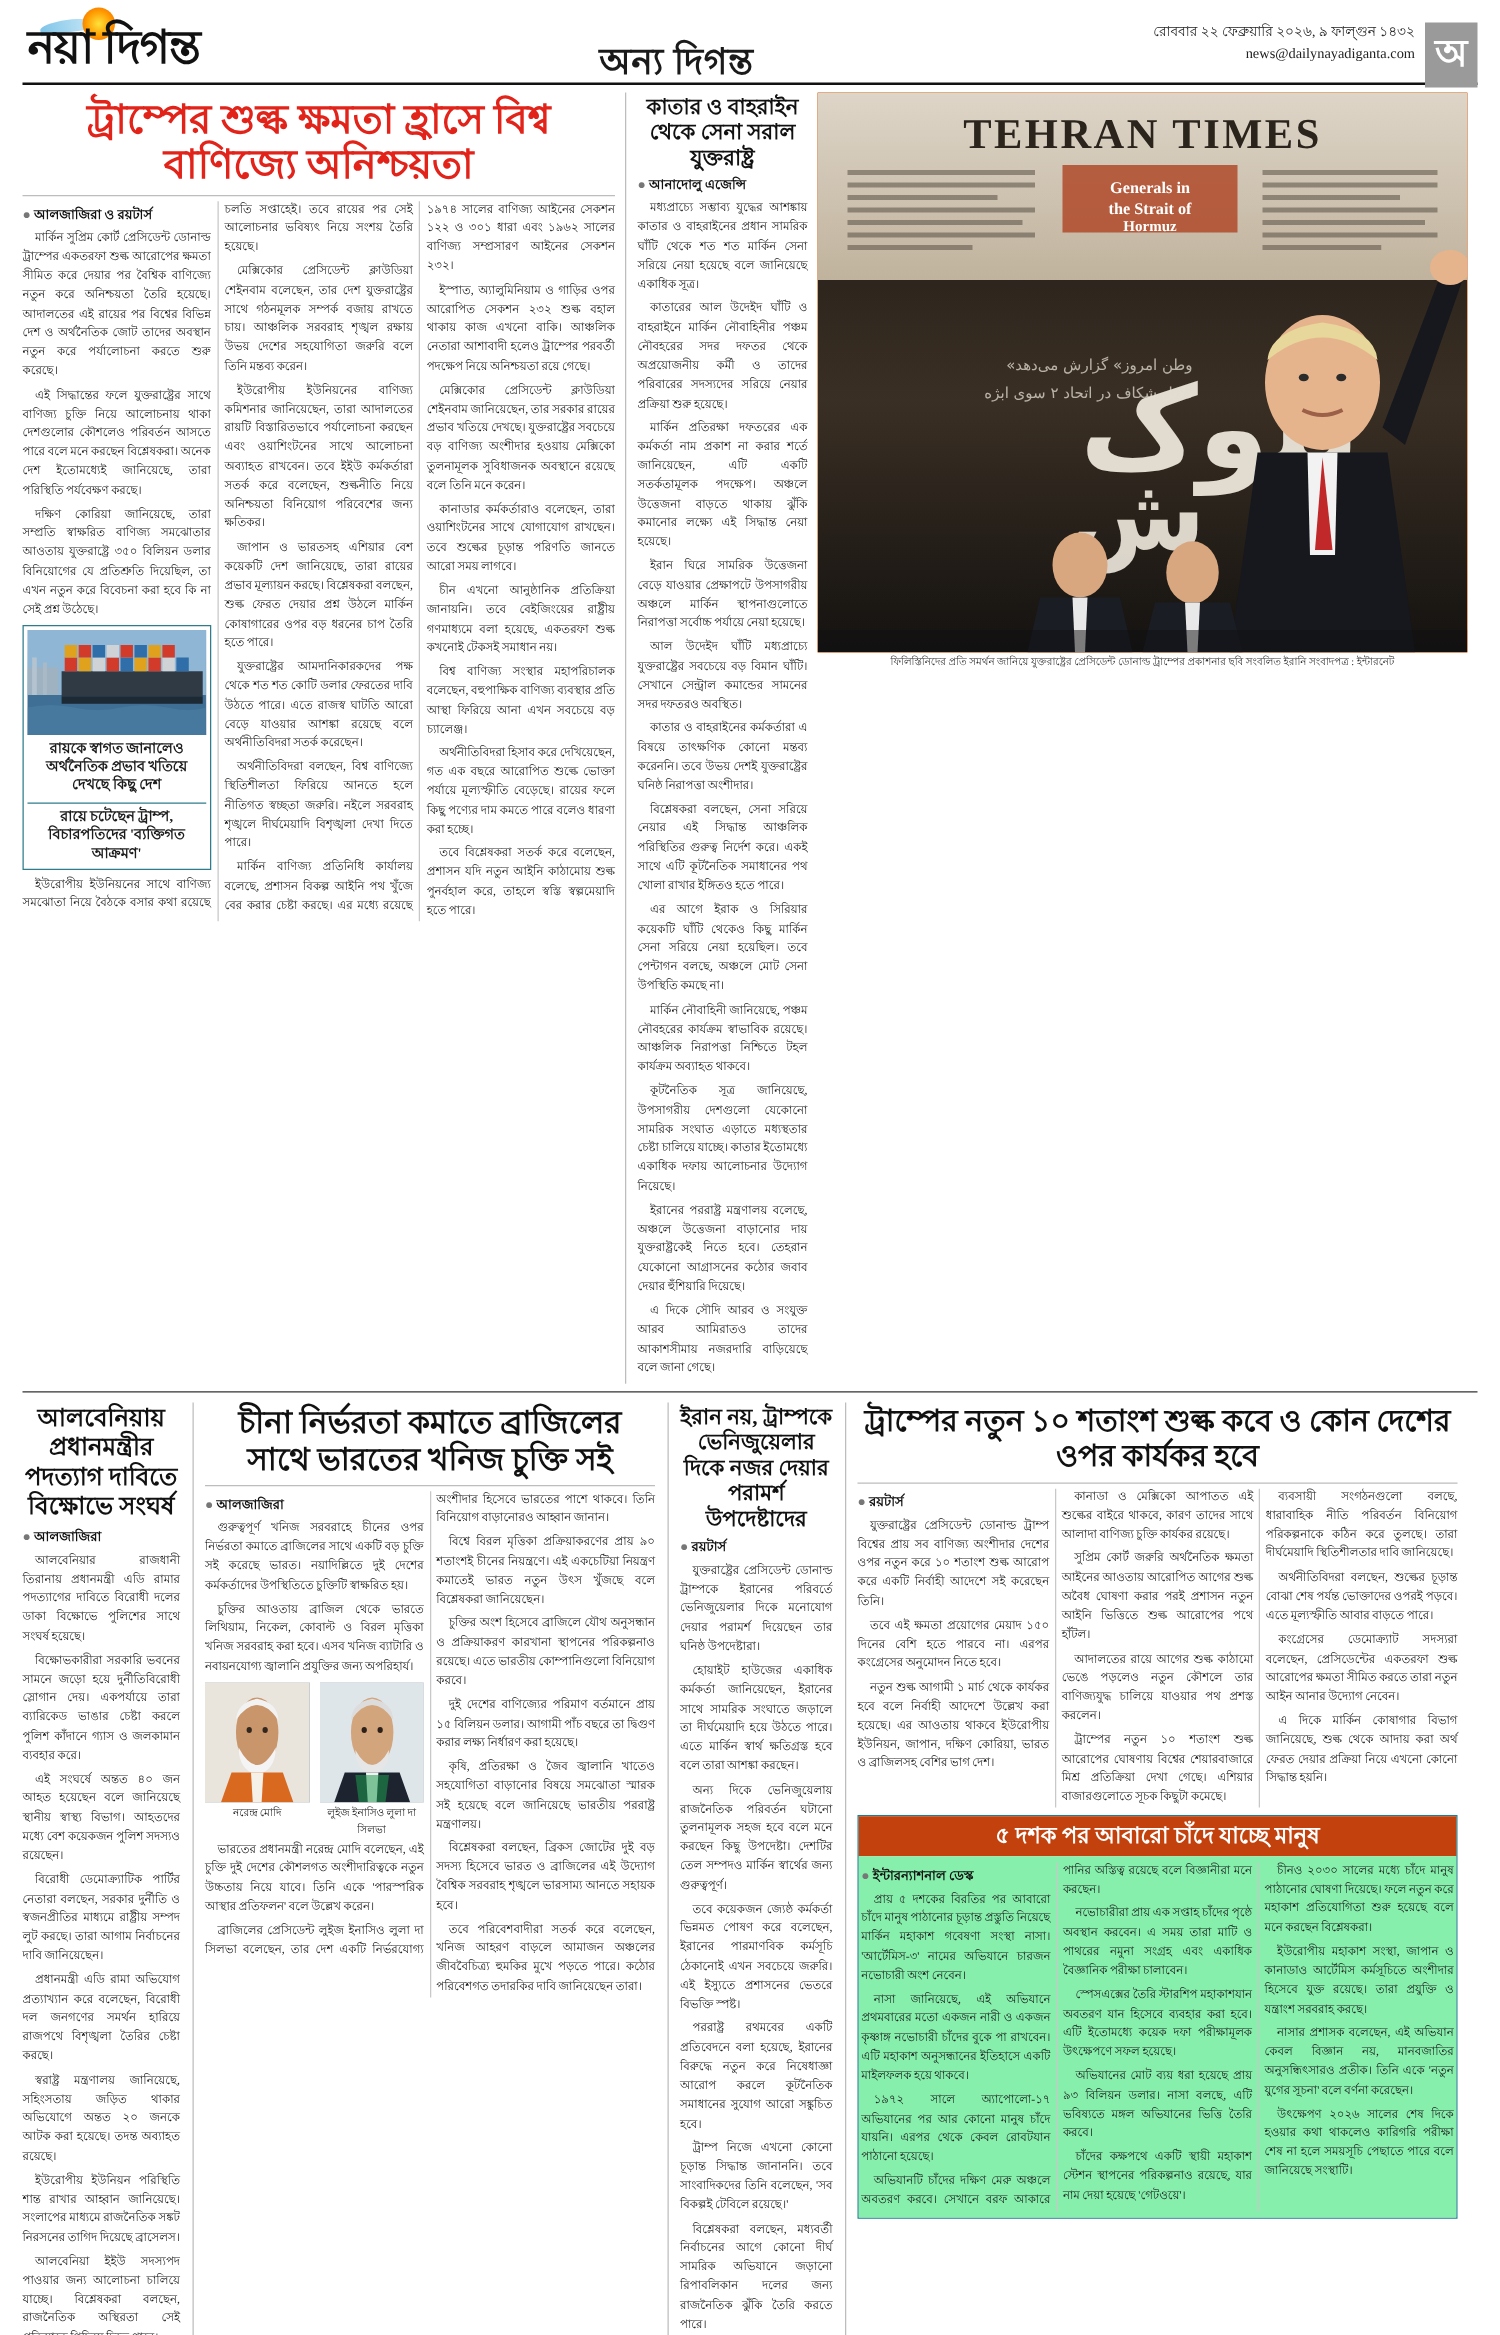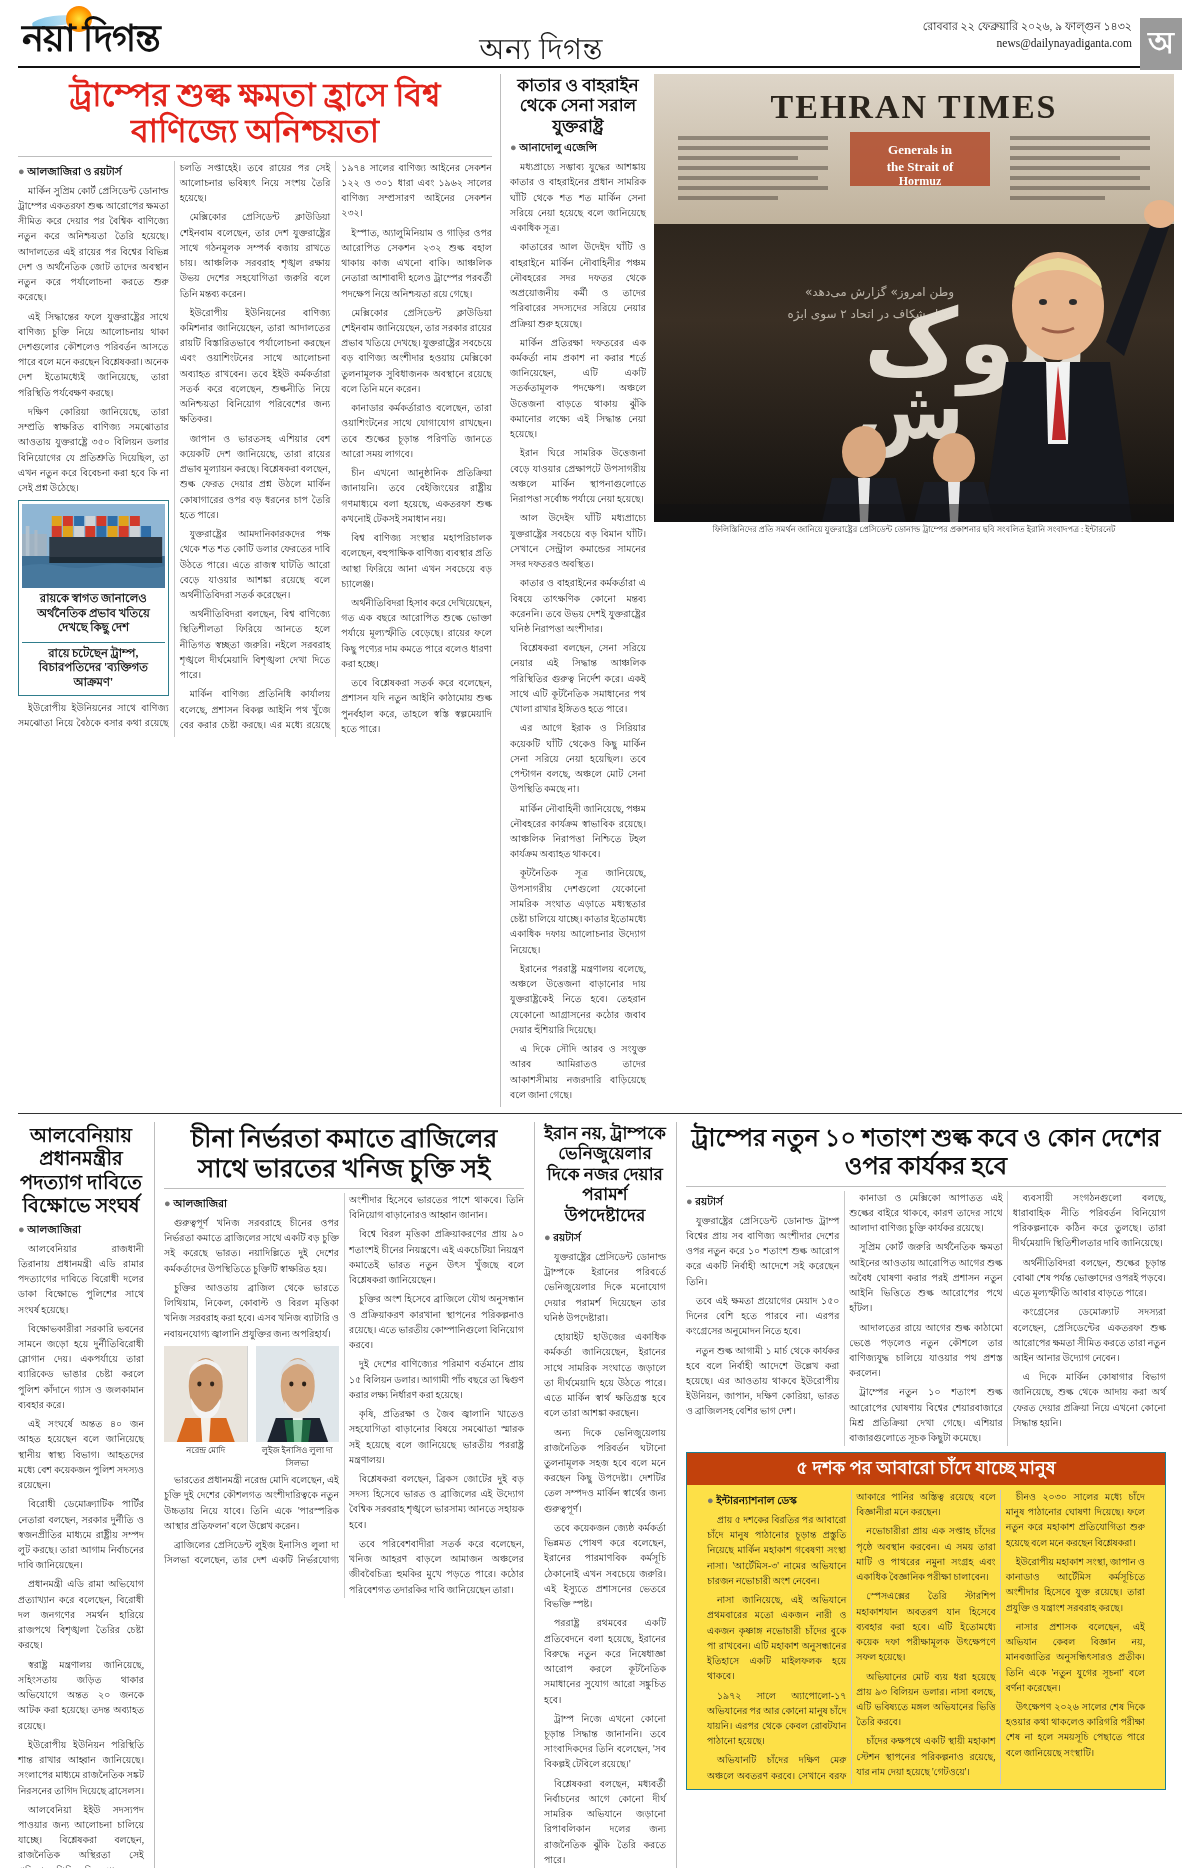--- a/index.html
+++ b/index.html
@@ -19,21 +19,21 @@
   .logo-wrap { display:flex; align-items:center; gap:4px; position:relative; }
   .logo-sun { width:26px; height:26px; border-radius:50%;
               background:radial-gradient(circle at 50% 50%, #ffe23a 0%, #ff9a00 55%, #f25c00 100%);
               position:absolute; left:48px; top:2px; }
   .logo-swoosh { position:absolute; left:14px; top:12px; width:44px; height:10px;
                  background:linear-gradient(90deg,#7fc4e8,#c9e8f7); border-radius:50% 50% 0 0;
                  transform:rotate(-8deg); }
   .logo-text { font-family:"Liberation Serif", serif; font-weight:bold; font-size:37px;
                letter-spacing:-1px; color:#111; position:relative; z-index:2;
                padding-left:4px; line-height:1; padding-top:16px; }
-  .center-title { font-size:29px; font-weight:normal; color:#1a1a1a; padding-top:22px;
+  .center-title { font-size:29px; font-weight:bold; color:#1a1a1a; padding-top:22px;
                   letter-spacing:0.5px; }
   .head-right { display:flex; align-items:flex-start; gap:8px; padding-top:14px; }
   .head-meta { text-align:right; font-size:11px; line-height:1.55; color:#222; }
   .head-meta .mail { font-family:"Liberation Serif", serif; font-size:11.5px; }
   .nd-badge { width:42px; height:52px; background:#9a9a9a; color:#fff;
               display:flex; align-items:center; justify-content:center;
               font-size:30px; font-weight:bold; font-family:"Liberation Serif", serif; }
   .rule-top { border-top:2px solid #111; margin:4px 0 0 0; }
 
   
@@ -74,21 +74,21 @@
   .three-col { column-count:3; column-gap:10px; column-rule:1px solid #c8c8c8; }
   .portraits { display:flex; gap:8px; justify-content:center; margin:4px 0 2px; break-inside:avoid; }
   .portrait { width:118px; }
   .portrait .ph { height:96px; background:#b9c0c6; position:relative; overflow:hidden; }
   .portrait .nm { font-size:8.4px; text-align:center; padding-top:2px; }
 
   
   .teal-box { border:1px solid #1d7f92; margin-top:6px; }
   .teal-head { background:#c2410c; color:#fff; font-size:18px; font-weight:bold;
                text-align:center; padding:5px 4px; line-height:1.2; }
-  .teal-body { background:#fde047; padding:5px 20px; }
+  .teal-body { background:#86efac; padding:5px 2px; }
 </style>
 </head>
 <body>
 
 <div class="page">
 
   <div class="masthead">
     <div class="logo-wrap">
       <div class="logo-swoosh"></div>
       <div class="logo-sun"></div>

